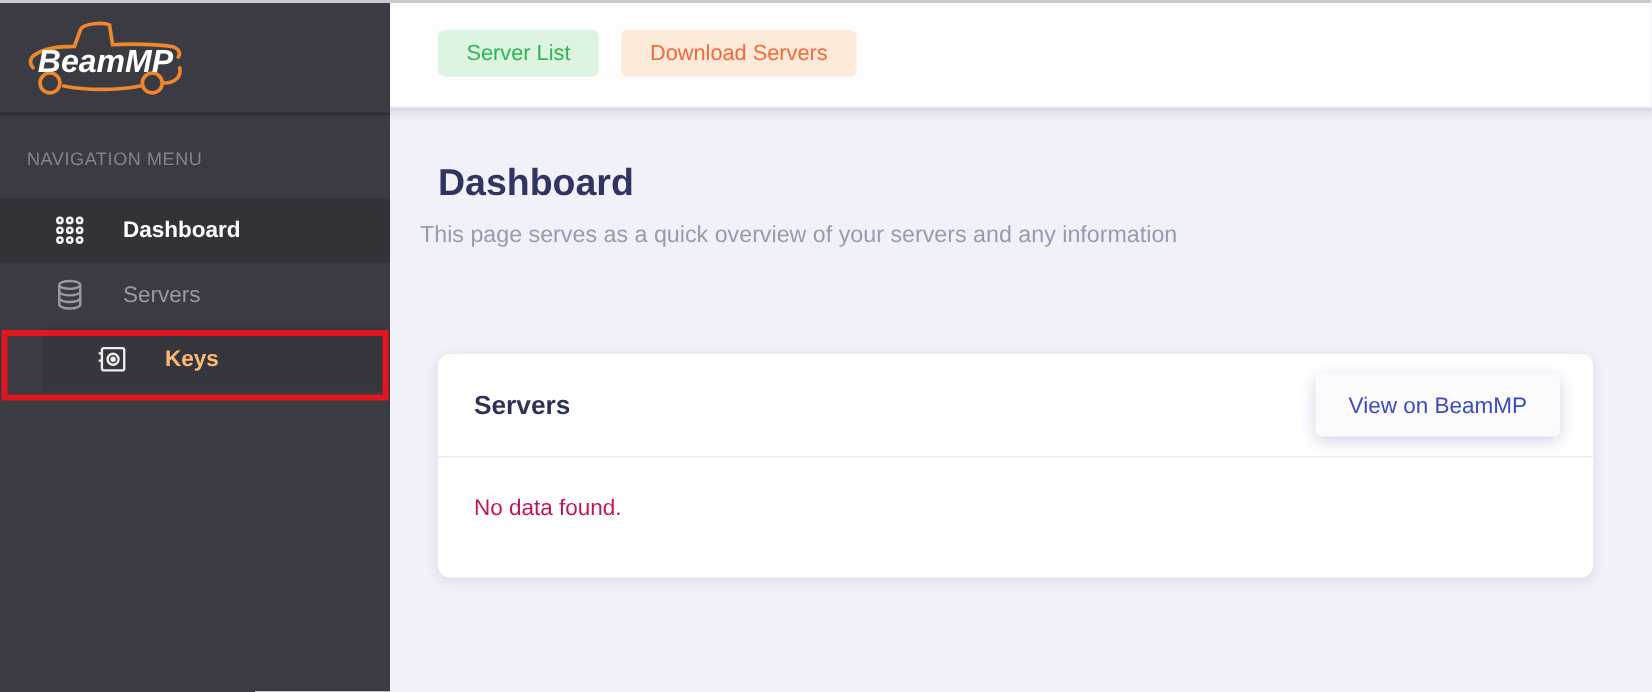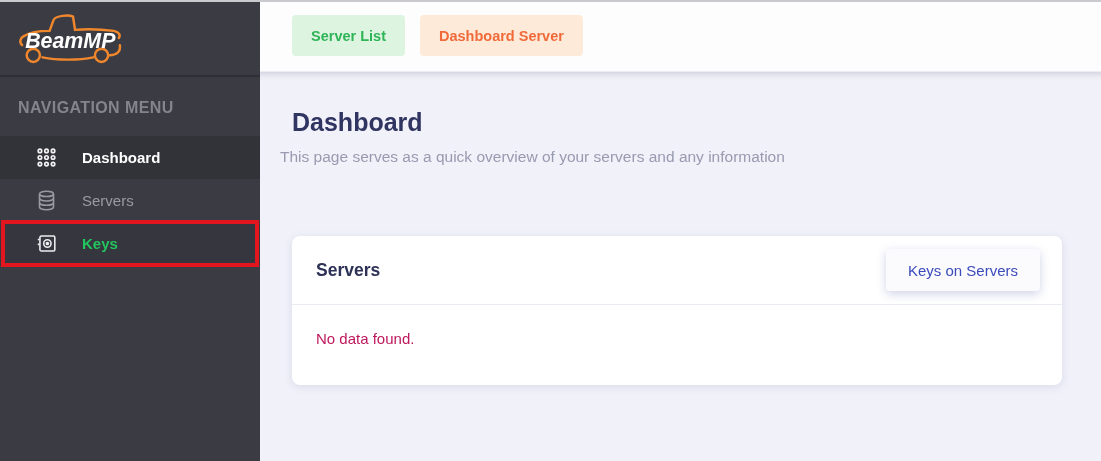--- a/index.html
+++ b/index.html
@@ -21,45 +21,45 @@
     background: #3b3b43;
   }
   .logo-area {
     height: 77px; display: flex; align-items: center; padding-left: 16px;
     border-bottom: 2px solid #2e2e35;
     box-sizing: border-box;
     text-align: center;
   }
   .nav-label {
     padding: 22px 18px 19px 18px;
-    color: #84848c; font-size: 16px; letter-spacing: 0.4px; font-weight: bold;
+    color: #84848c; font-size: 12px; letter-spacing: 0.4px;
   }
   .nav-item {
     height: 43px; display: flex; align-items: center;
     padding-left: 36px; gap: 24px; cursor: pointer;
     color: #9a9aa2; font-size: 15px;
   }
   .nav-item .ic { width: 22px; height: 22px; flex: 0 0 22px; display:flex; align-items:center; }
   .nav-item.active { background: #323239; color: #ffffff; font-weight: bold; }
-  .nav-item.keys   { background: #36363e; color: #22c55e; font-weight: bold; }
+  .nav-item.keys   { background: #36363e; color: #fdba74; font-weight: bold; margin-left: 28px; }
   .annotation-box {
     position: absolute; left: 1px; top: 220px; width: 250px; height: 39px;
     border: 4px solid #e1161f; z-index: 50; pointer-events: none;
   }
 
   
   .topbar {
     position: absolute; left: 260px; top: 0; right: 0; height: 72px;
     background: #fdfdfe; border-bottom: 1px solid #ececf2;
     display: flex; align-items: center; padding-left: 32px; gap: 15px;
     box-sizing: border-box;
   }
   .pill-btn {
-    border: none; border-radius: 4px; height: 41px; padding: 0 19px;
-    font-size: 14.5px; font-family: inherit; cursor: pointer; font-weight: bold;
+    border: none; border-radius: 4px; height: 31px; padding: 0 19px;
+    font-size: 14.5px; font-family: inherit; cursor: pointer;
   }
   .btn-green  { background: #dcf4e0; color: #2fb457; }
   .btn-orange { background: #fdead9; color: #f06a3a; }
 
   
   .content {
     position: absolute; left: 260px; top: 72px; right: 0; bottom: 0;
     background: #f1f1f9;
     box-shadow: inset 0 9px 9px -9px rgba(70,70,110,0.30);
   }
@@ -158,29 +158,29 @@
       </span>
       <span>Keys</span>
     </div>
   </nav>
 
   <div class="annotation-box"></div>
 </aside>
 
 <header class="topbar">
   <button class="pill-btn btn-green">Server List</button>
-  <button class="pill-btn btn-orange">Dashboard Server</button>
+  <button class="pill-btn btn-orange">Download Servers</button>
 </header>
 
 <main class="content">
   <h1 class="page-title">Dashboard</h1>
   <p class="page-subtitle">This page serves as a quick overview of your servers and any information</p>
 
   <section class="card">
     <div class="card-header">
       <span class="card-title">Servers</span>
-      <button class="view-btn">Keys on Servers</button>
+      <button class="view-btn">View on BeamMP</button>
     </div>
     <div class="card-body">
       <span>No data found.</span>
     </div>
   </section>
 </main>
 
 </body></html>

